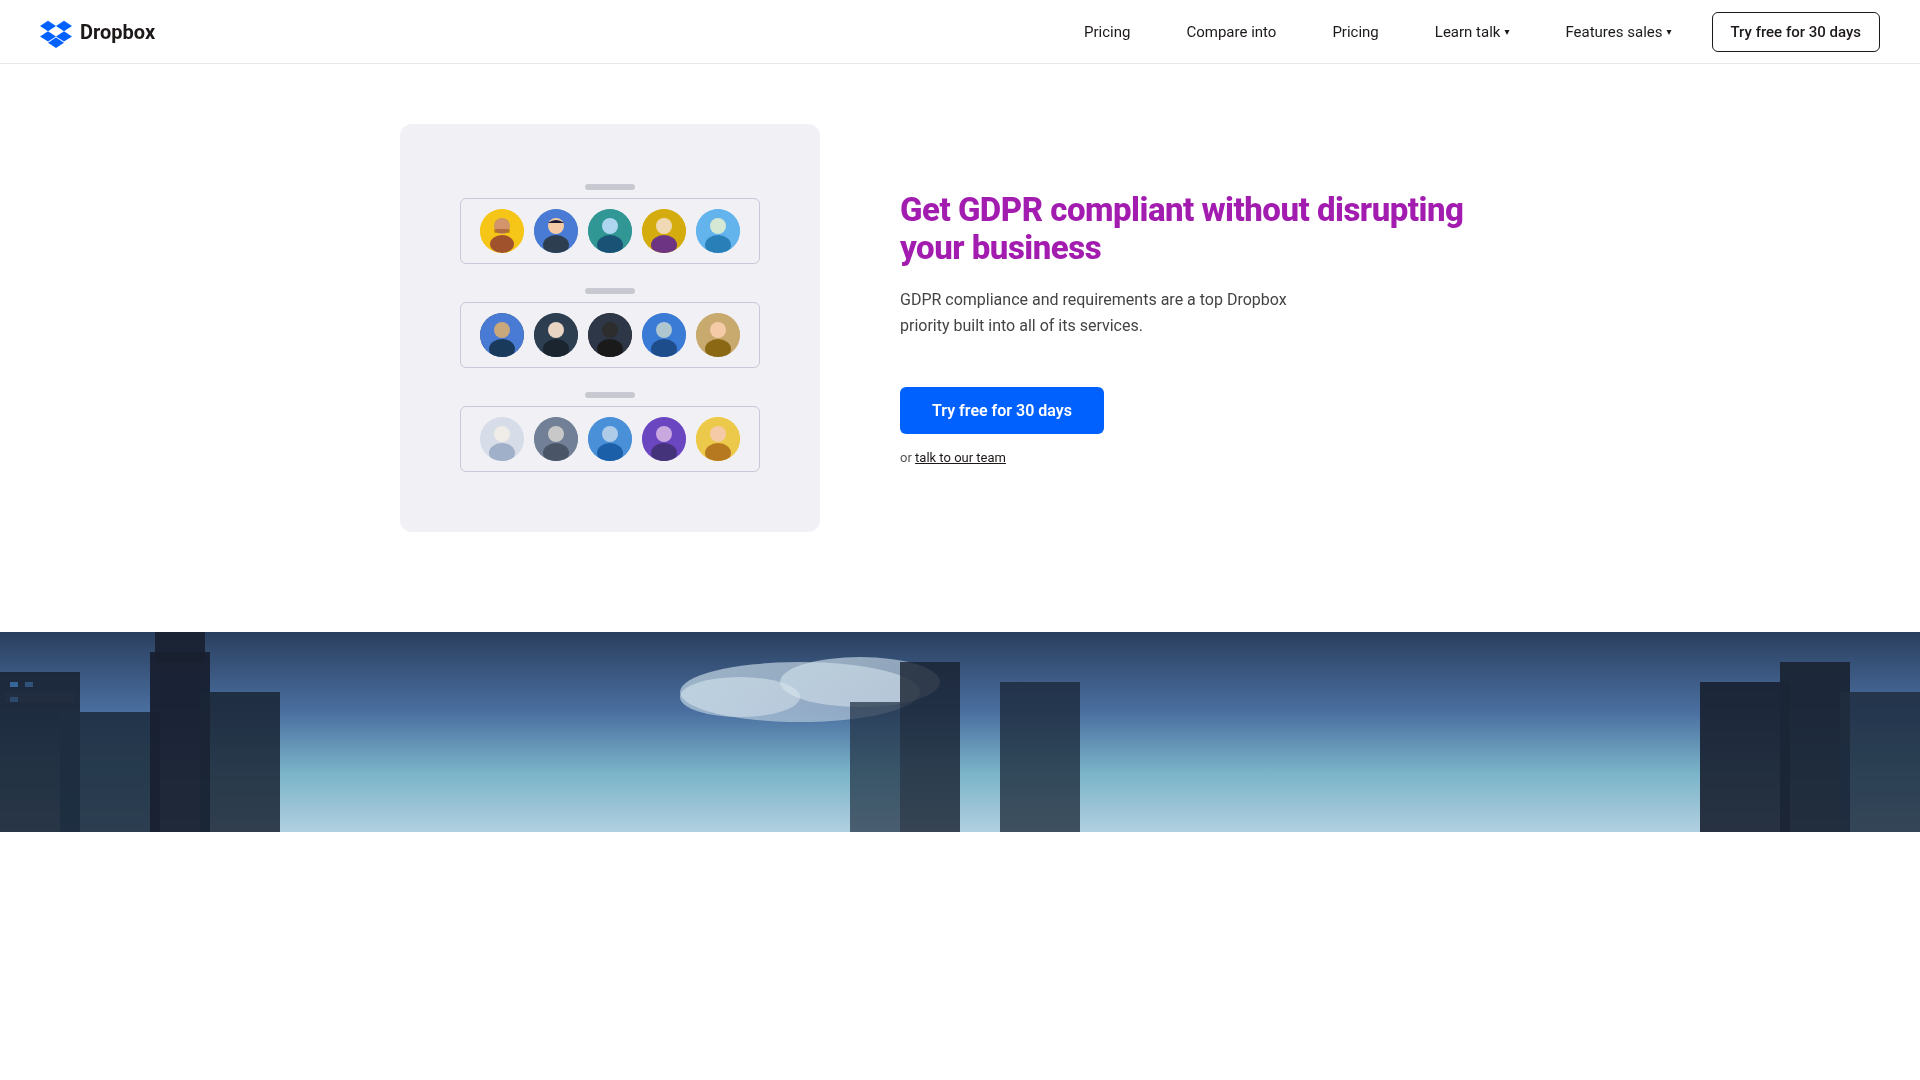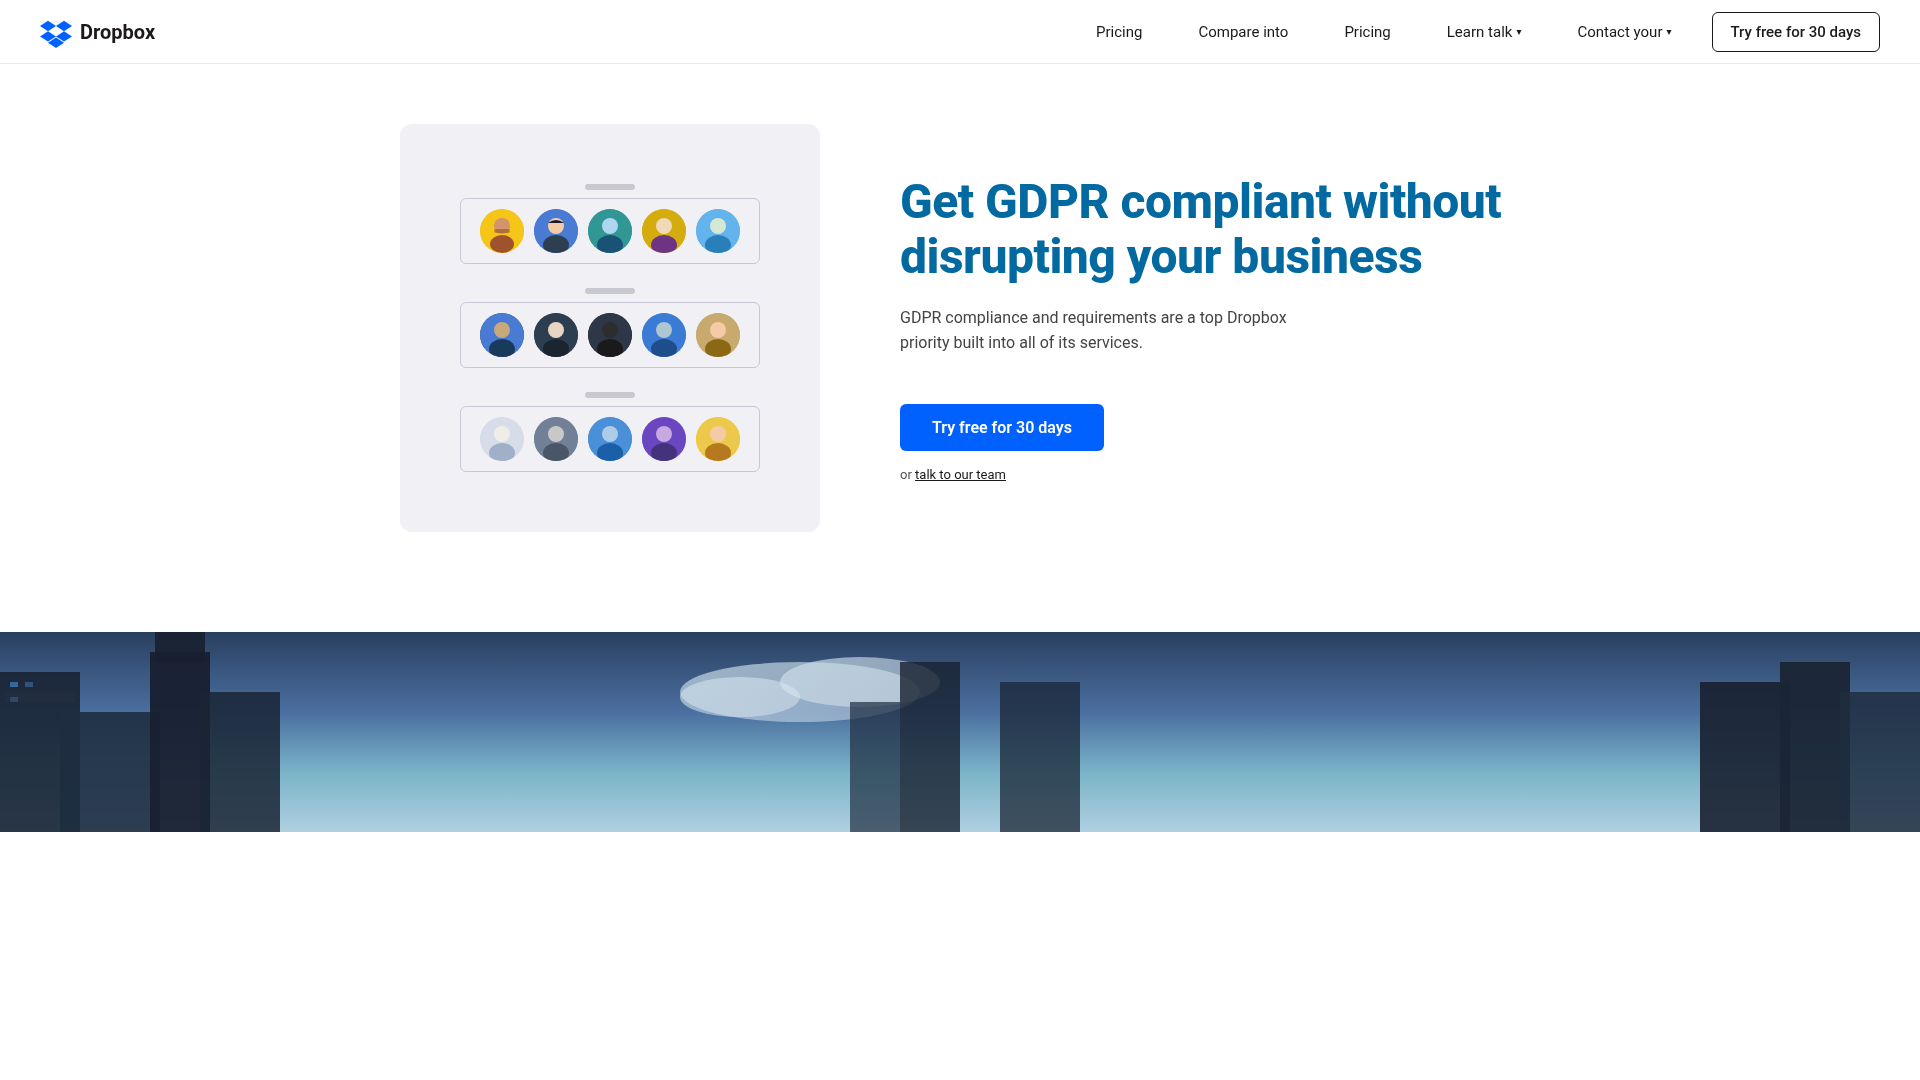--- a/index.html
+++ b/index.html
@@ -123,24 +123,24 @@
       color: #fff;
       overflow: hidden;
       flex-shrink: 0;
     }
 
     
     .hero-content {
       flex: 1;
     }
     .hero-title {
-      font-size: 48px;
+      font-size: 33px;
       font-weight: 800;
       line-height: 1.15;
-      color: #0369a1;
+      color: #a21caf;
       margin-bottom: 20px;
       letter-spacing: -0.5px;
     }
     .hero-desc {
       font-size: 16px;
       color: #444;
       line-height: 1.6;
       margin-bottom: 48px;
       max-width: 420px;
     }
@@ -226,21 +226,21 @@
       <span>Compare into</span>
     </a>
     <a class="nav-link" href="#">
       <span>Pricing</span>
     </a>
     <a class="nav-link" href="#">
       <span>Learn talk</span>
       <span class="nav-link-chevron">▾</span>
     </a>
     <a class="nav-link" href="#">
-      <span>Contact your</span>
+      <span>Features sales</span>
       <span class="nav-link-chevron">▾</span>
     </a>
     <a class="nav-cta" href="#">Try free for 30 days</a>
   </div>
 </nav>
 
 <section class="hero">
 
   <div class="hero-illustration">
 

